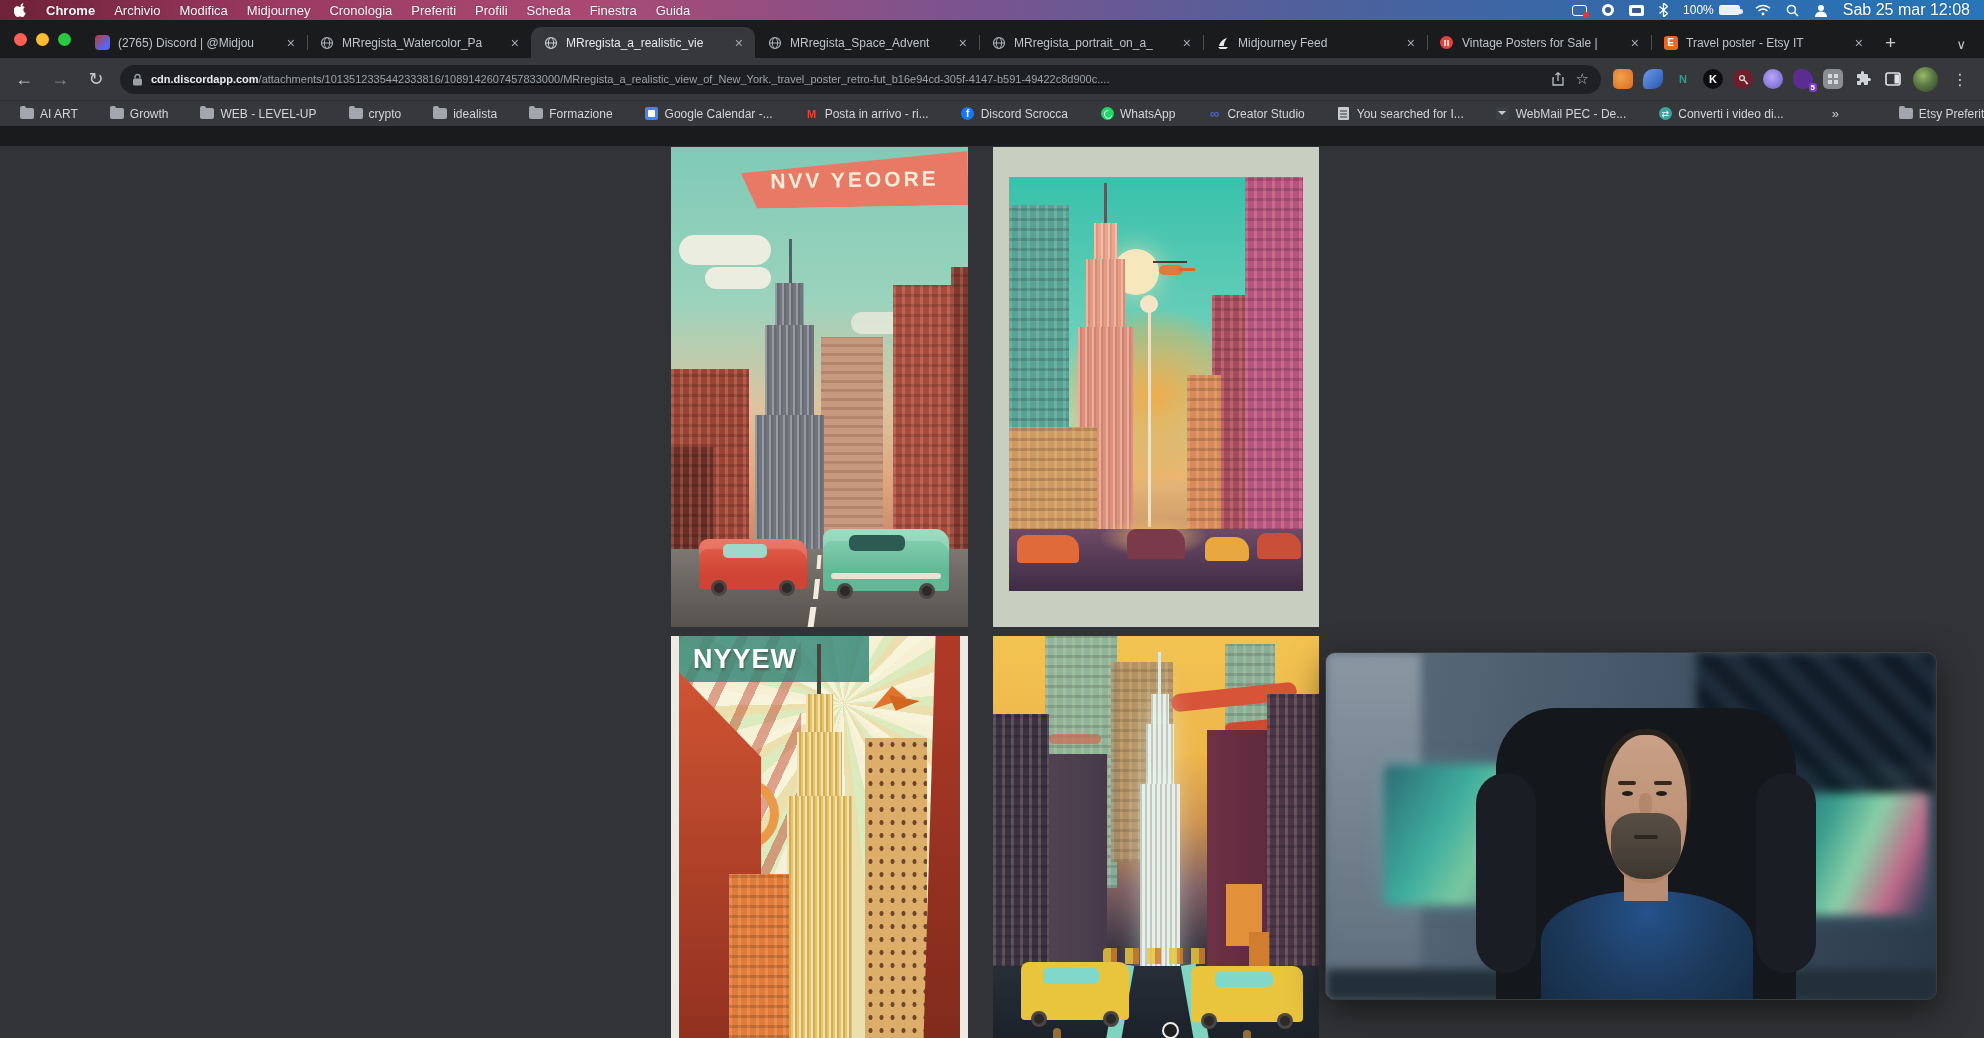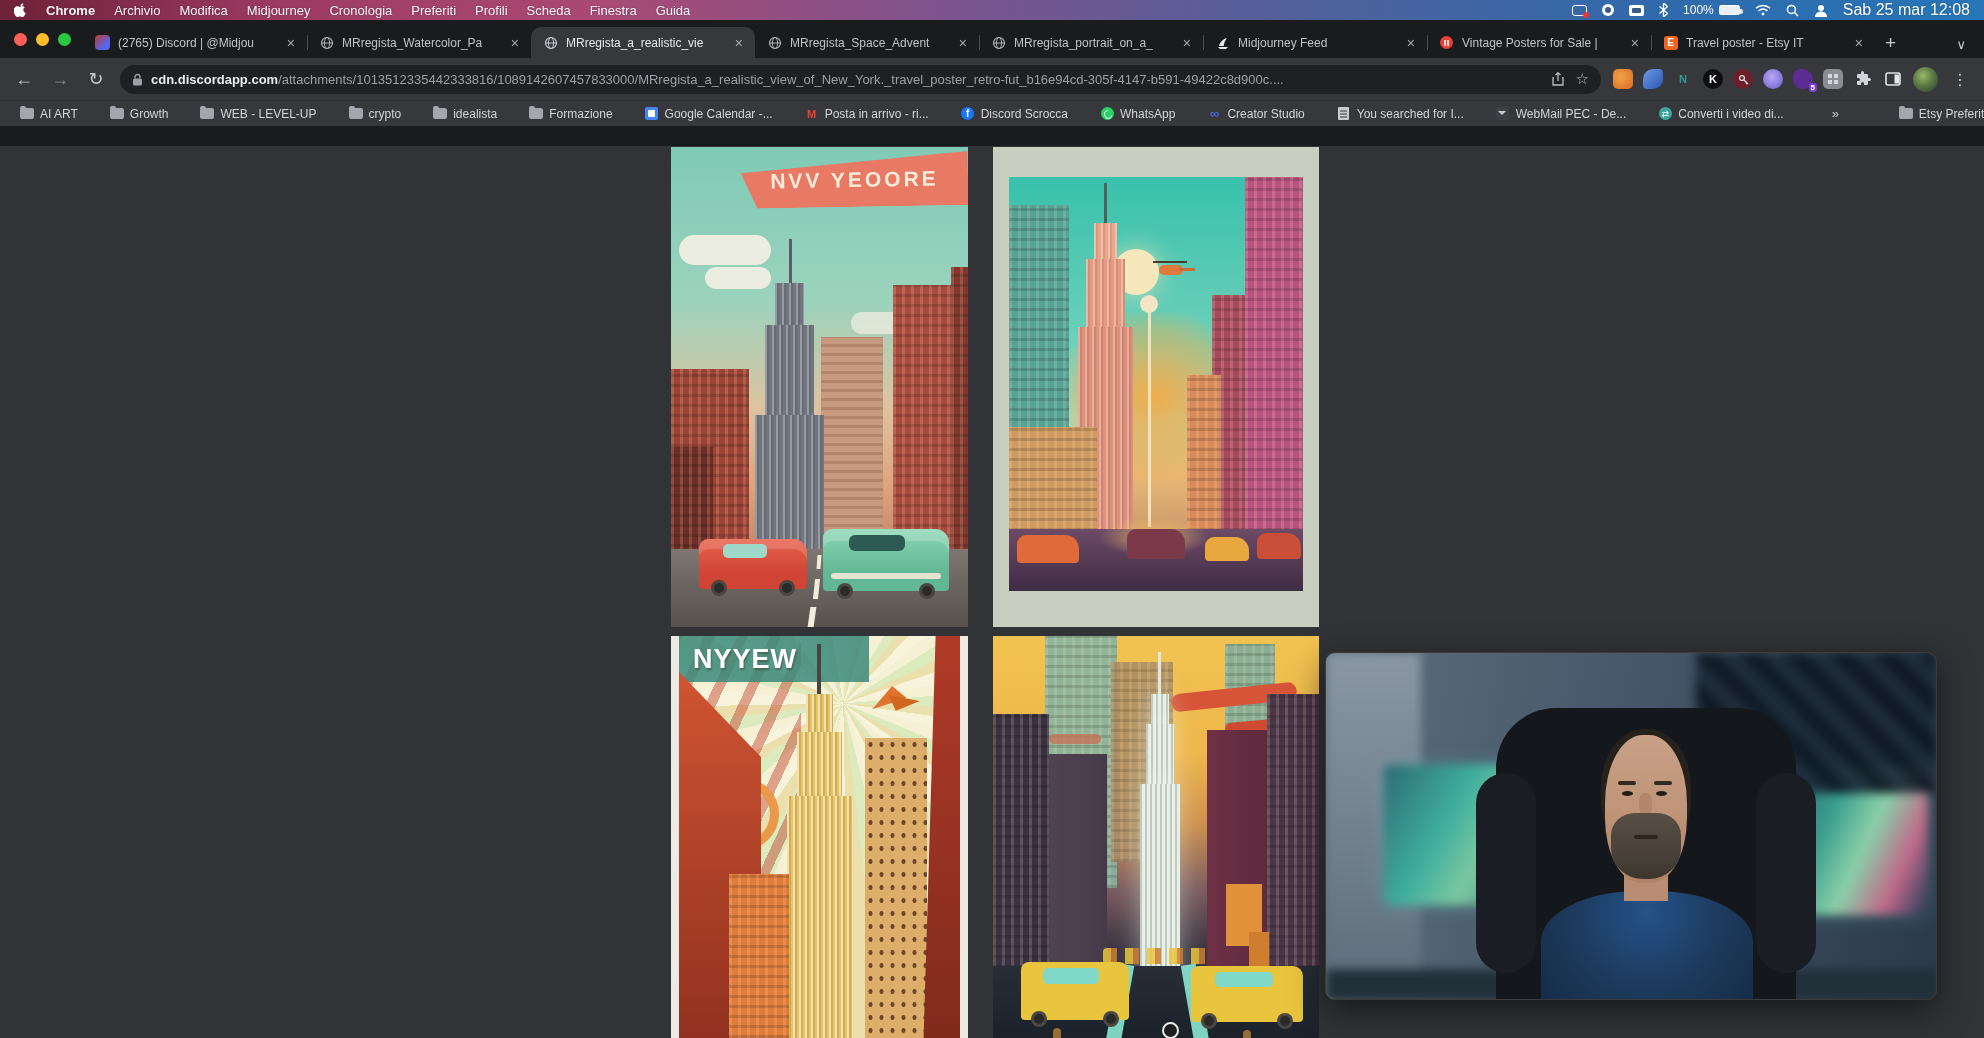--- a/index.html
+++ b/index.html
@@ -43,21 +43,21 @@
   .fav-reddot { width:13px; height:13px; border-radius:50%; background:#e8413a; position:relative; }
   .fav-reddot::after{ content:""; position:absolute; left:4px; top:3.5px; width:2px; height:6px; background:#ffd0cc; box-shadow:3px 0 0 #ffd0cc; }
   .fav-etsy { width:14px; height:14px; border-radius:3px; background:#f1641e; color:#fff; font-size:10px; font-weight:bold; display:flex; align-items:center; justify-content:center; }
   .newtab { color:#c8cacd; font-size:19px; padding:0 10px 4px 10px; cursor:pointer; }
   .tabchev { margin-left:auto; color:#c8cacd; font-size:13px; padding:0 10px 6px 6px; cursor:pointer; }
 
   .toolbar { height:42px; background:#36383b; display:flex; align-items:center; padding:0 12px; gap:12px; }
   .nav-ic { font-size:18px; color:#c4c7cb; width:24px; text-align:center; cursor:pointer; }
   .nav-ic.dim { color:#85898e; }
   .omnibox { flex:1 1 auto; height:29px; background:#1f2023; border-radius:15px; display:flex; align-items:center; padding:0 12px; gap:8px; min-width:0; }
-  .url-text { white-space:nowrap; overflow:hidden; min-width:0; font-size:13px; }
+  .url-text { white-space:nowrap; overflow:hidden; min-width:0; font-size:11px;text-decoration:underline; }
   .url-domain { color:#e8eaed; font-weight:bold; }
   .url-path { color:#9aa0a6; }
   .omni-right { margin-left:auto; display:flex; gap:12px; align-items:center; flex:0 0 auto; }
   .star { color:#b9bdc2; font-size:15px; cursor:pointer; }
   .extbar { display:flex; align-items:center; gap:10px; flex:0 0 auto; }
   .ext { width:20px; height:20px; border-radius:5px; display:flex; align-items:center; justify-content:center; font-size:11px; font-weight:bold; color:#fff; cursor:pointer; position:relative; }
   .ext.round { border-radius:50%; }
   .badge5 { position:absolute; right:-4px; bottom:-3px; background:#7a3fd4; color:#fff; font-size:8px; padding:0 2px; border-radius:3px; }
   .avatar { width:25px; height:25px; border-radius:50%; background:radial-gradient(circle at 40% 35%,#9ab96a 0%,#5a7a44 45%,#2e3c28 100%); cursor:pointer; }
   .kebab { color:#c4c7cb; font-size:16px; padding:0 4px; cursor:pointer; }

